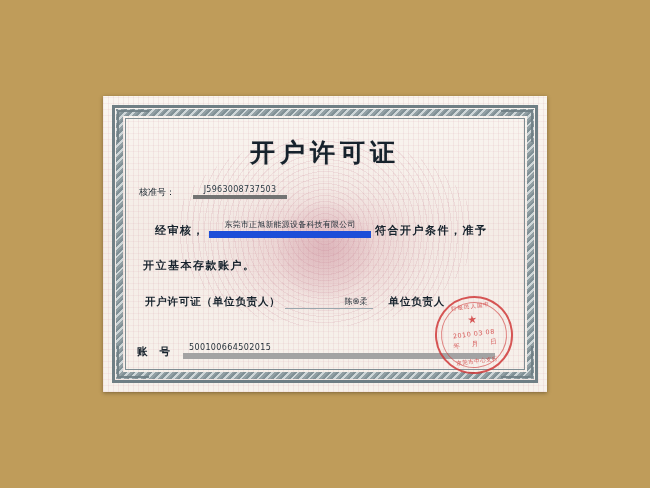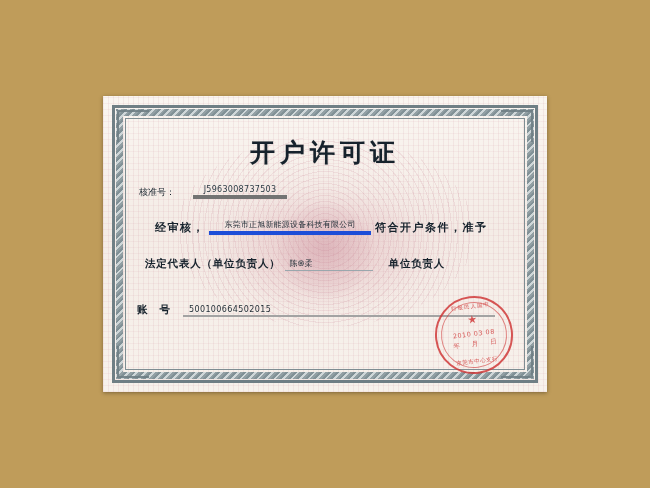--- a/index.html
+++ b/index.html
@@ -154,21 +154,21 @@
     font-family: "DejaVu Serif", serif;
     font-weight: bold;
     font-size: 11px;
     letter-spacing: 1.5px;
     color: #16222c;
   }
   .fill-name {
     flex: 0 0 auto;
     font-size: 8px;
     color: #243039;
-    border-bottom: 4px solid #1d4ed8;
+    border-bottom: 7px solid #1d4ed8;
     padding: 0 6px 1px 6px;
     margin: 0 4px;
     min-width: 150px;
     text-align: center;
     letter-spacing: .2px;
   }
   #body-line2 {
     margin-top: 16px;
     padding-left: 10px;
   }
@@ -186,42 +186,42 @@
     font-size: 10.5px;
     letter-spacing: .8px;
     color: #16222c;
     white-space: nowrap;
   }
   .val-underline {
     font-size: 8px;
     color: #243039;
     border-bottom: 1px solid #9aa7ad;
     padding: 0 5px 1px 5px;
-    text-align: left;
+    text-align: right;
     letter-spacing: .2px;
   }
   .val-plain {
     font-size: 8px;
     color: #243039;
     padding: 0 5px 1px 5px;
     letter-spacing: .2px;
   }
   #row-account {
     display: flex;
     align-items: flex-end;
     margin-top: 22px;
     padding-left: 4px;
     gap: 12px;
     font-size: 11px;
   }
   #acct-value {
     flex: 1;
     font-size: 8px;
     color: #243039;
-    border-bottom: 2px solid #a3a3a3;
+    border-bottom: 6px solid #a3a3a3;
     padding: 0 6px 1px 6px;
     letter-spacing: .4px;
     max-width: 300px;
     margin-top: 12px;
   }
   
   #seal {
     position: absolute;
     right: 34px;
     bottom: 18px;
@@ -326,23 +326,26 @@
           <span class="meta-value">J5963008737503</span>
         </div>
       </div>
 
       <div id="body-line1">
         <span class="strong-cn">经审核，</span>
         <span class="fill-name">东莞市正旭新能源设备科技有限公司</span>
         <span class="strong-cn">符合开户条件，准予</span>
       </div>
 
+      <div id="body-line2">
+        <span class="strong-cn">开立基本存款账户。</span>
+      </div>
 
       <div id="row-legal">
-        <span class="lbl">法定代表人（单位负责人）</span>
+        <span class="lbl">开户许可证（单位负责人）</span>
         <span class="val-underline" style="min-width:78px">陈֍柔</span>
         <span class="lbl" style="margin-left:12px">单位负责人</span>
       </div>
 
       <div id="row-account">
         <span class="lbl">账　号</span>
         <span id="acct-value">500100664502015</span>
       </div>
 
     </div>

